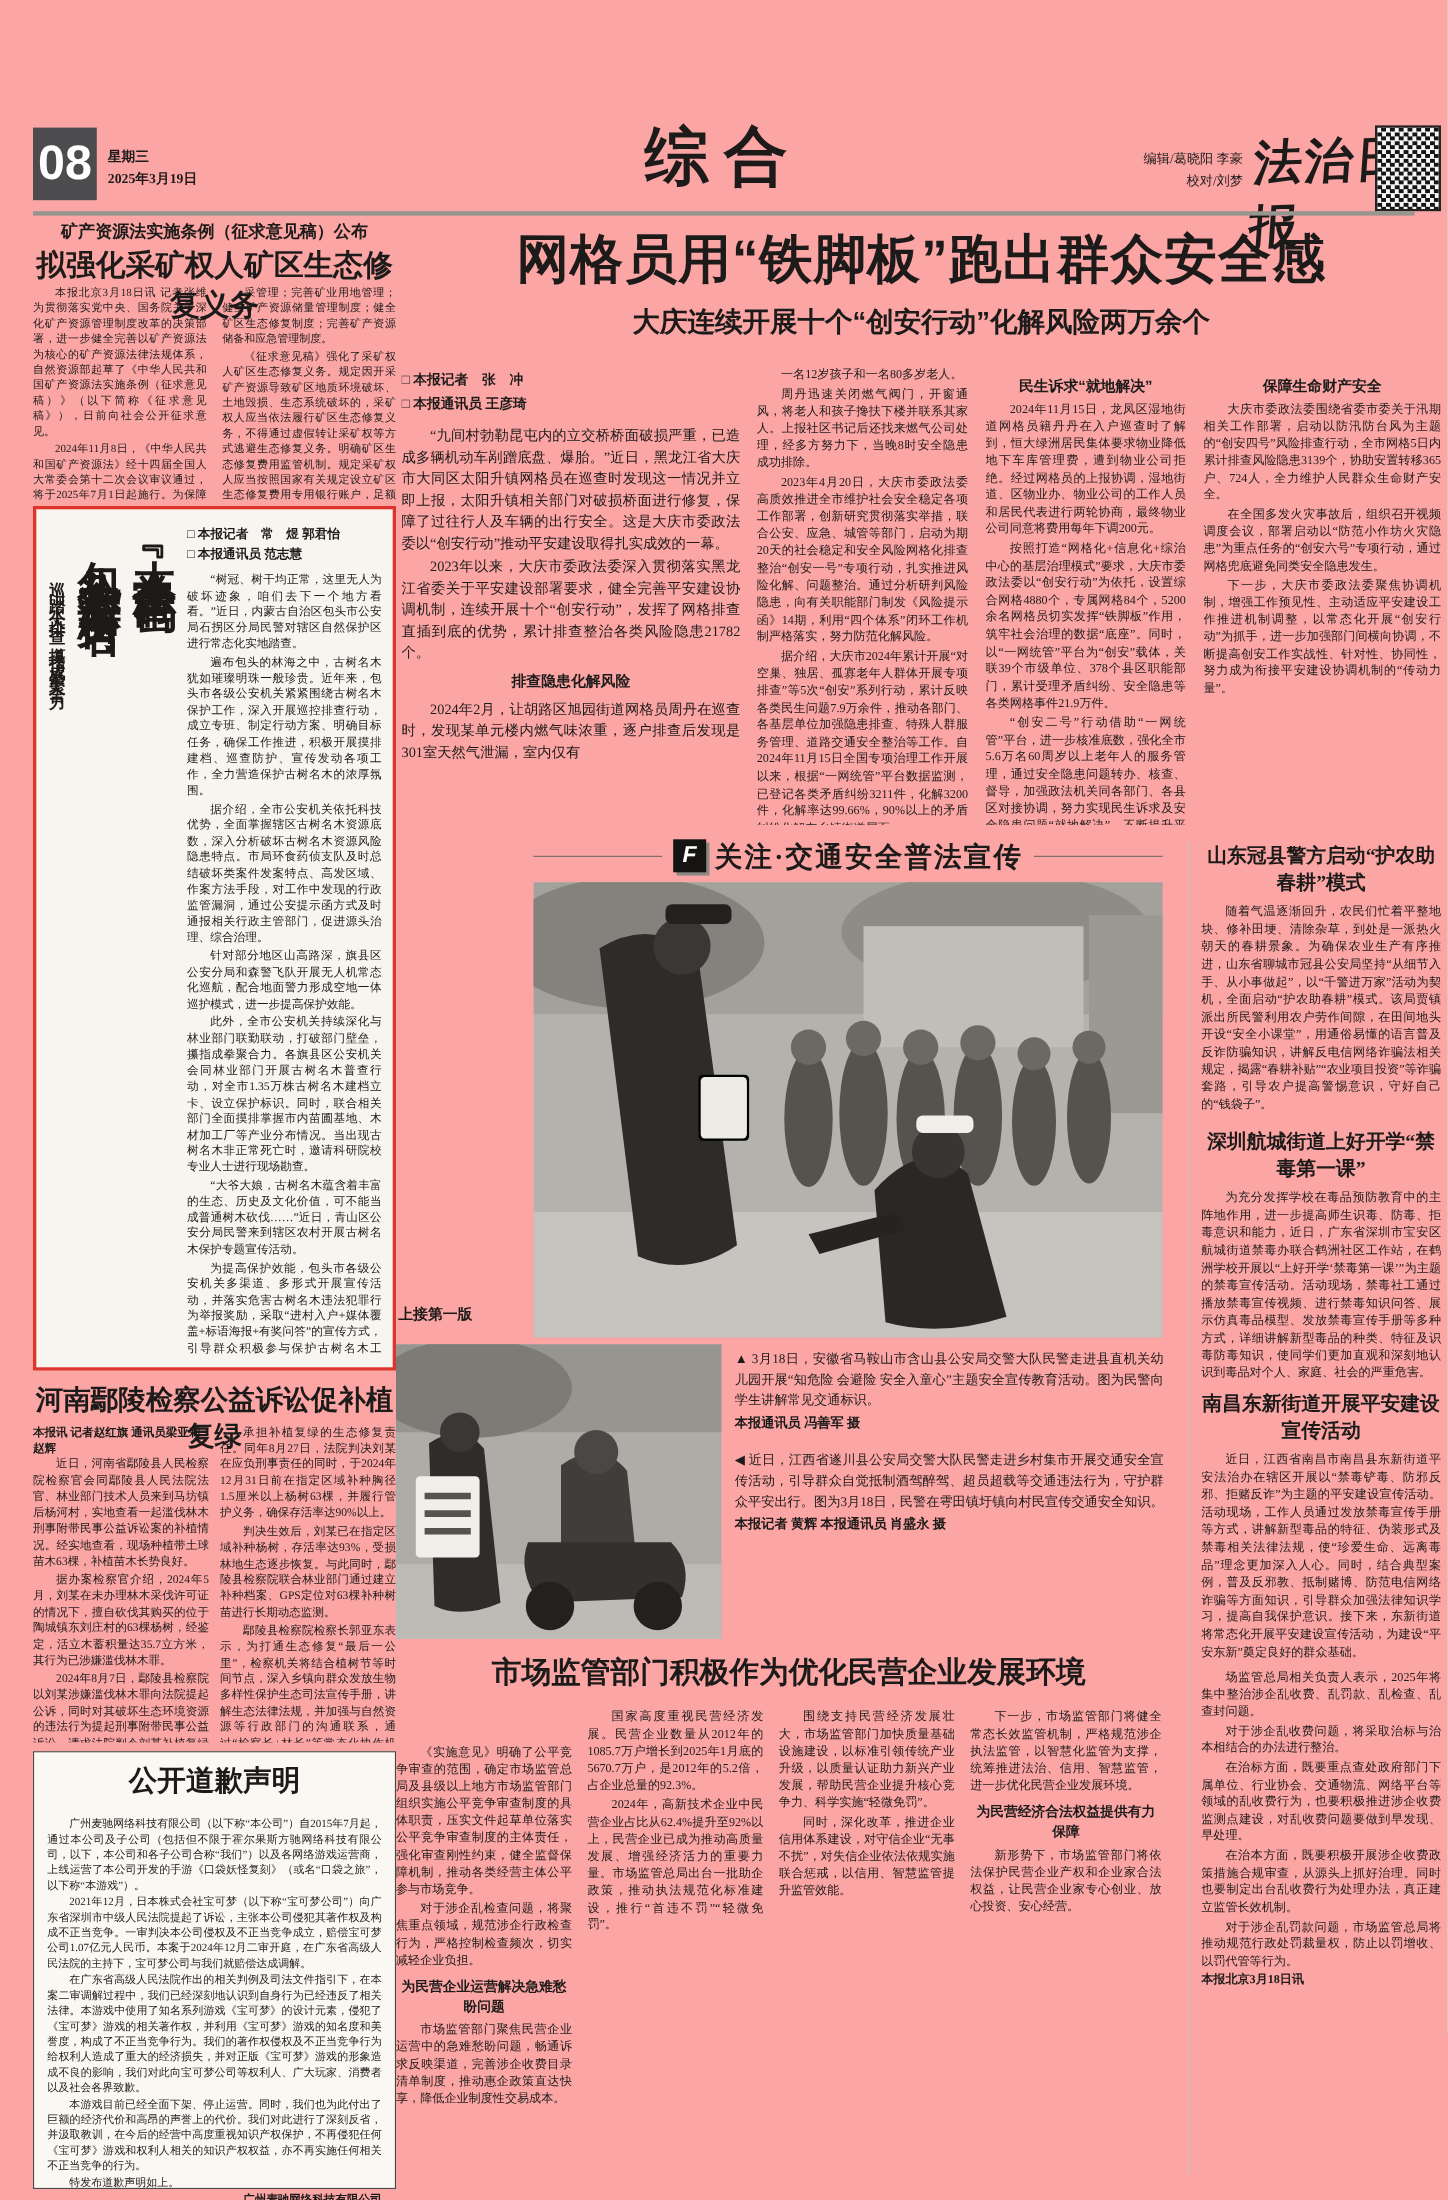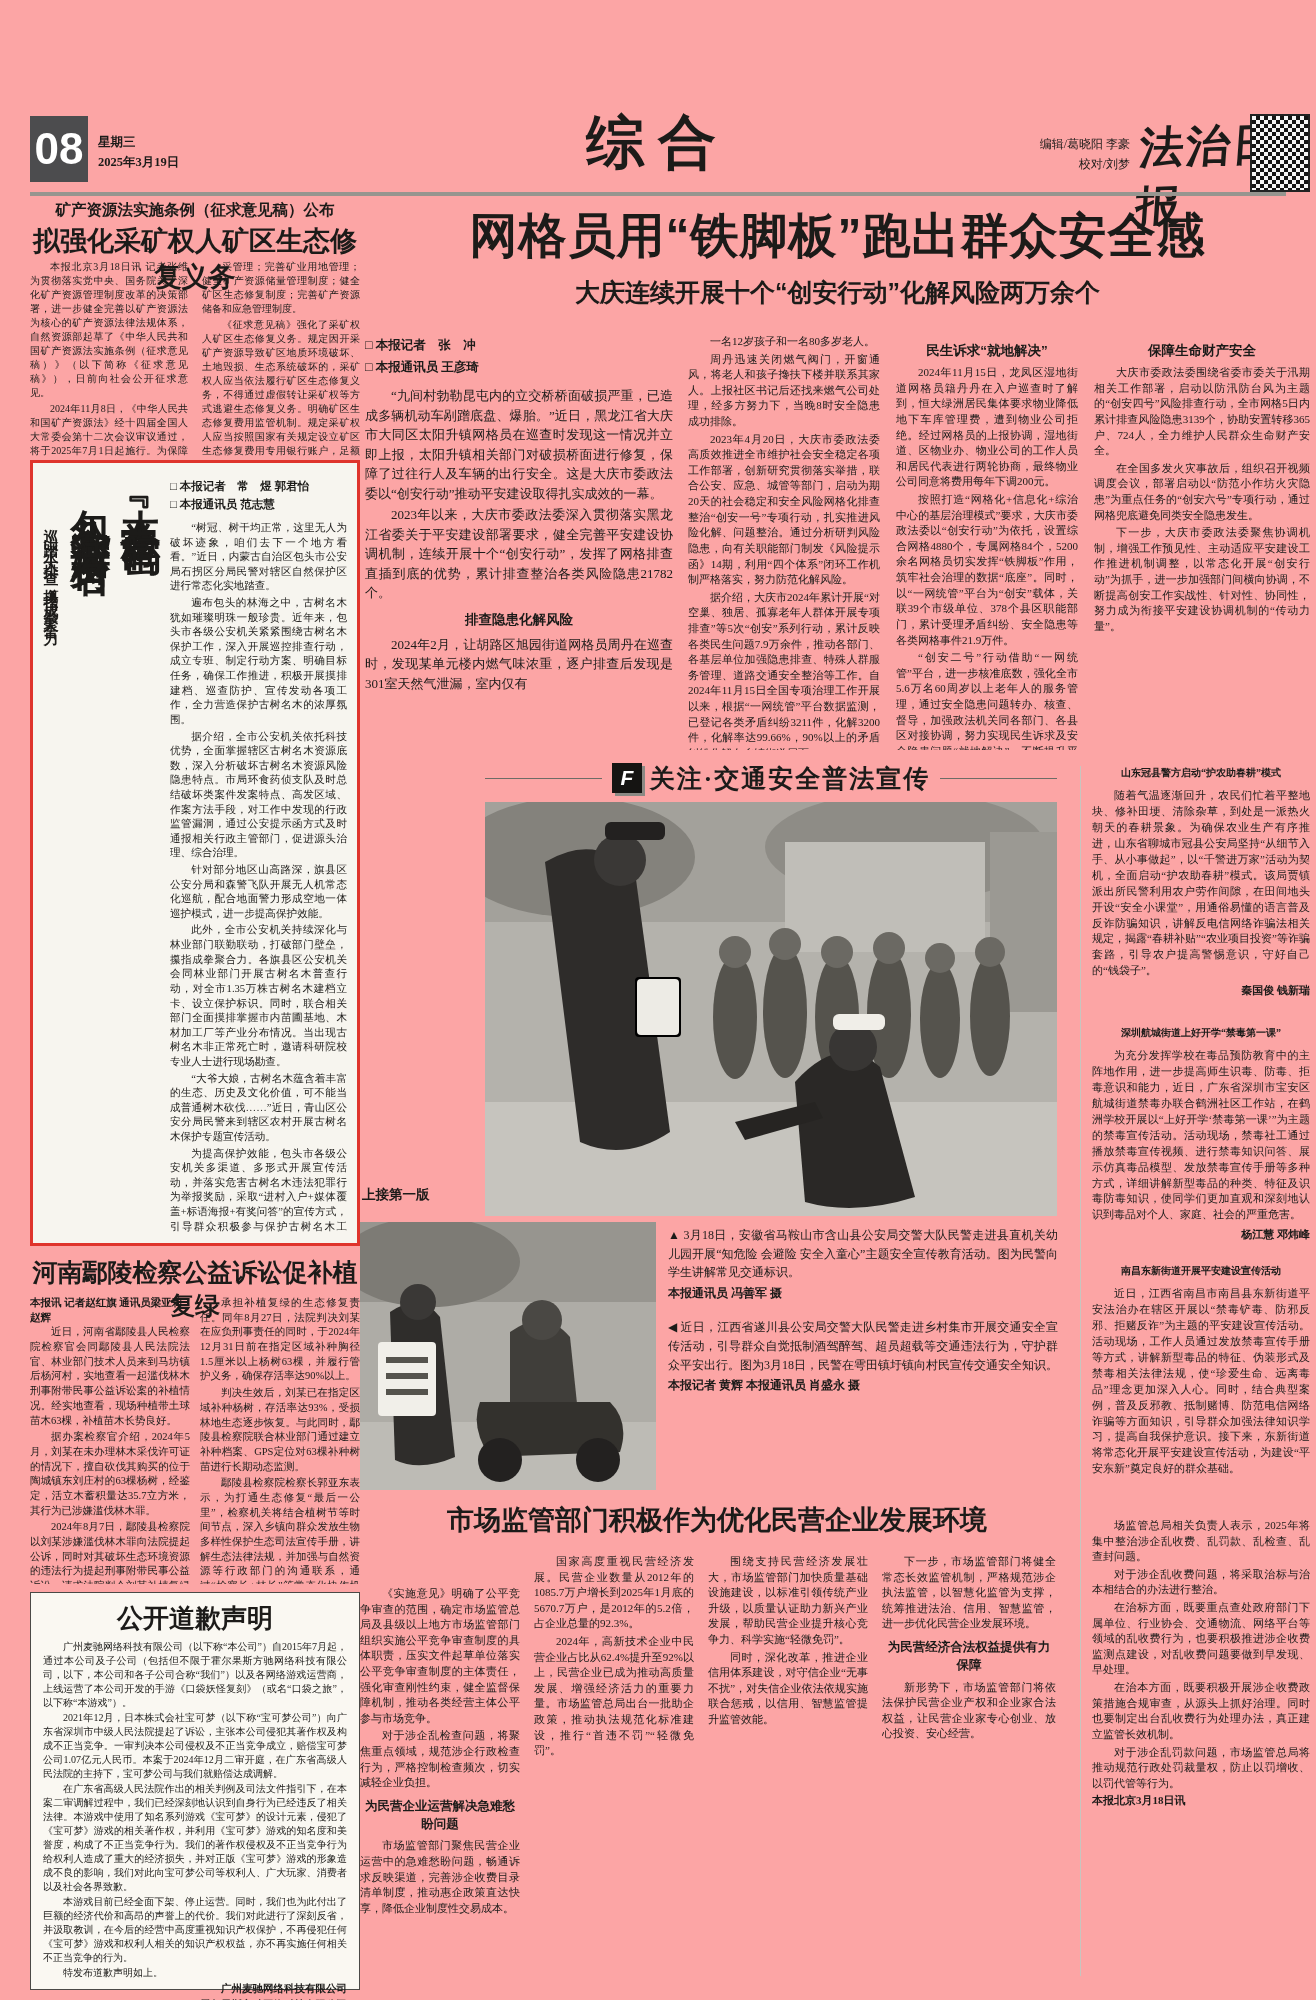--- a/index.html
+++ b/index.html
@@ -38,21 +38,21 @@
   .redbox-text .para{font-size:10.6px;line-height:1.38;}
   
   .photo{display:block;}
   .caption{font-size:12px;line-height:1.55;text-align:justify;}
   
   .apology{left:30px;top:1592px;width:330px;height:398px;border:1px solid #4a4946;box-sizing:border-box;
            padding:8px 12px;background:#faf8f2;}
   .apology .para{font-size:10px;line-height:1.4;margin-bottom:1px;}
   .sig{text-align:right;font-size:10.5px;font-weight:bold;line-height:16px;margin:0;}
   
-  .rail-head{font-size:10px;font-weight:900;text-align:center;margin-bottom:8px;}
+  .rail-head{font-size:18px;font-weight:900;text-align:center;margin-bottom:8px;}
   .rail-body .para{font-size:11px;line-height:1.45;}
   
   .banner{left:485px;top:756px;width:572px;height:44px;display:flex;align-items:center;}
   .banner .line{flex:1;border-top:1px solid #6e6c66;}
   .banner-inner{display:flex;align-items:center;padding:0 10px;}
   .f-logo{width:30px;height:30px;background:#151412;color:#fff;display:flex;align-items:center;justify-content:center;
           font-size:21px;font-weight:900;font-style:italic;margin-right:8px;box-shadow:3px 3px 0 #8b8984;}
   .banner-title{font-size:25px;font-weight:900;letter-spacing:2px;}
   .continued-label{font-size:13.5px;font-weight:900;}
   .dateline{font-weight:900;text-indent:0;}
@@ -121,21 +121,21 @@
         <p class="para">2024年8月7日，鄢陵县检察院以刘某涉嫌滥伐林木罪向法院提起公诉，同时对其破坏生态环境资源的违法行为提起刑事附带民事公益诉讼，请求法院判令刘某补植复绿修复林业资源，并将此作为量刑的重要考量。经向刘某释法说理，刘某表示愿意积极</p>
       </div>
   </div>
   <div class="abs colbox" style="left:200px;top:1296px;width:160px;height:288px;font-size:10.5px;line-height:1.4;">
       <p class="para">承担补植复绿的生态修复责任。同年8月27日，法院判决刘某在应负刑事责任的同时，于2024年12月31日前在指定区域补种胸径1.5厘米以上杨树63棵，并履行管护义务，确保存活率达90%以上。</p>
       <p class="para">判决生效后，刘某已在指定区域补种杨树，存活率达93%，受损林地生态逐步恢复。与此同时，鄢陵县检察院联合林业部门通过建立补种档案、GPS定位对63棵补种树苗进行长期动态监测。</p>
       <p class="para">鄢陵县检察院检察长郭亚东表示，为打通生态修复“最后一公里”，检察机关将结合植树节等时间节点，深入乡镇向群众发放生物多样性保护生态司法宣传手册，讲解生态法律法规，并加强与自然资源等行政部门的沟通联系，通过“检察长+林长”等常态化协作机制，强化部门协作，明确生态补偿救济措施，确保受损的生态环境得到及时修复。</p>
     </div>
 
   <div class="abs apology">
-    <div class="headline-serif" style="font-size:26px;margin-bottom:4px;">公开道歉声明</div>
+    <div class="headline-serif" style="font-size:26px;margin-bottom:16px;">公开道歉声明</div>
     <div>
         <p class="para">广州麦驰网络科技有限公司（以下称“本公司”）自2015年7月起，通过本公司及子公司（包括但不限于霍尔果斯方驰网络科技有限公司，以下，本公司和各子公司合称“我们”）以及各网络游戏运营商，上线运营了本公司开发的手游《口袋妖怪复刻》（或名“口袋之旅”，以下称“本游戏”）。</p>
         <p class="para">2021年12月，日本株式会社宝可梦（以下称“宝可梦公司”）向广东省深圳市中级人民法院提起了诉讼，主张本公司侵犯其著作权及构成不正当竞争。一审判决本公司侵权及不正当竞争成立，赔偿宝可梦公司1.07亿元人民币。本案于2024年12月二审开庭，在广东省高级人民法院的主持下，宝可梦公司与我们就赔偿达成调解。</p>
         <p class="para">在广东省高级人民法院作出的相关判例及司法文件指引下，在本案二审调解过程中，我们已经深刻地认识到自身行为已经违反了相关法律。本游戏中使用了知名系列游戏《宝可梦》的设计元素，侵犯了《宝可梦》游戏的相关著作权，并利用《宝可梦》游戏的知名度和美誉度，构成了不正当竞争行为。我们的著作权侵权及不正当竞争行为给权利人造成了重大的经济损失，并对正版《宝可梦》游戏的形象造成不良的影响，我们对此向宝可梦公司等权利人、广大玩家、消费者以及社会各界致歉。</p>
         <p class="para">本游戏目前已经全面下架、停止运营。同时，我们也为此付出了巨额的经济代价和高昂的声誉上的代价。我们对此进行了深刻反省，并汲取教训，在今后的经营中高度重视知识产权保护，不再侵犯任何《宝可梦》游戏和权利人相关的知识产权权益，亦不再实施任何相关不正当竞争的行为。</p>
         <p class="para">特发布道歉声明如上。</p>
       </div>
     <p class="sig">广州麦驰网络科技有限公司</p>
     <p class="sig">霍尔果斯方驰网络科技有限公司</p>
 

